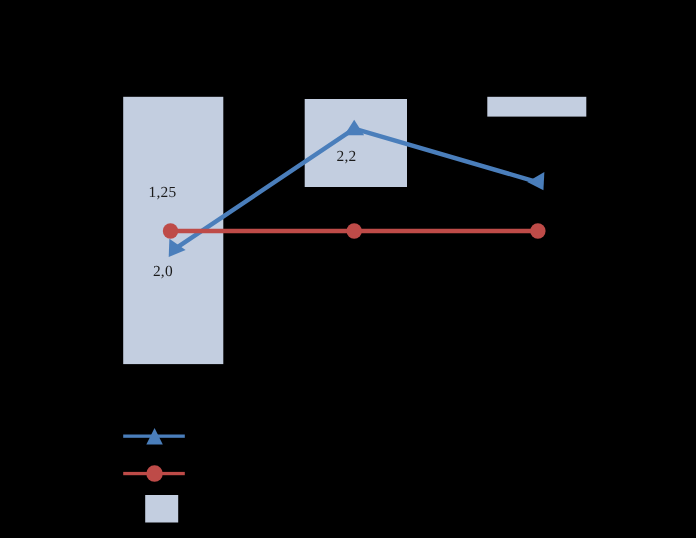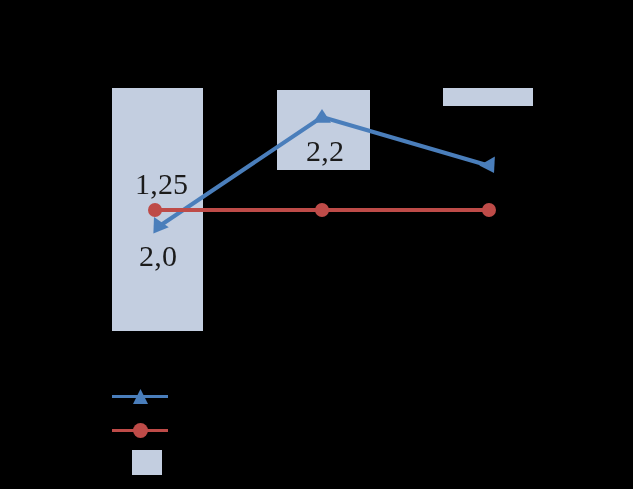--- a/index.html
+++ b/index.html
@@ -27,21 +27,21 @@
     left: 0;
     top: 0;
     width: 633px;
     height: 489px;
     pointer-events: none;
   }
   .pt-label {
     position: absolute;
     color: #1b1b1b;
     font-family: "Liberation Serif", serif;
-    font-size: 30px;
+    font-size: 14px;
     line-height: 1;
     white-space: nowrap;
     letter-spacing: 0.2px;
   }
   .legend {
     position: absolute;
     left: 108px;
     top: 380px;
     width: 240px;
   }

